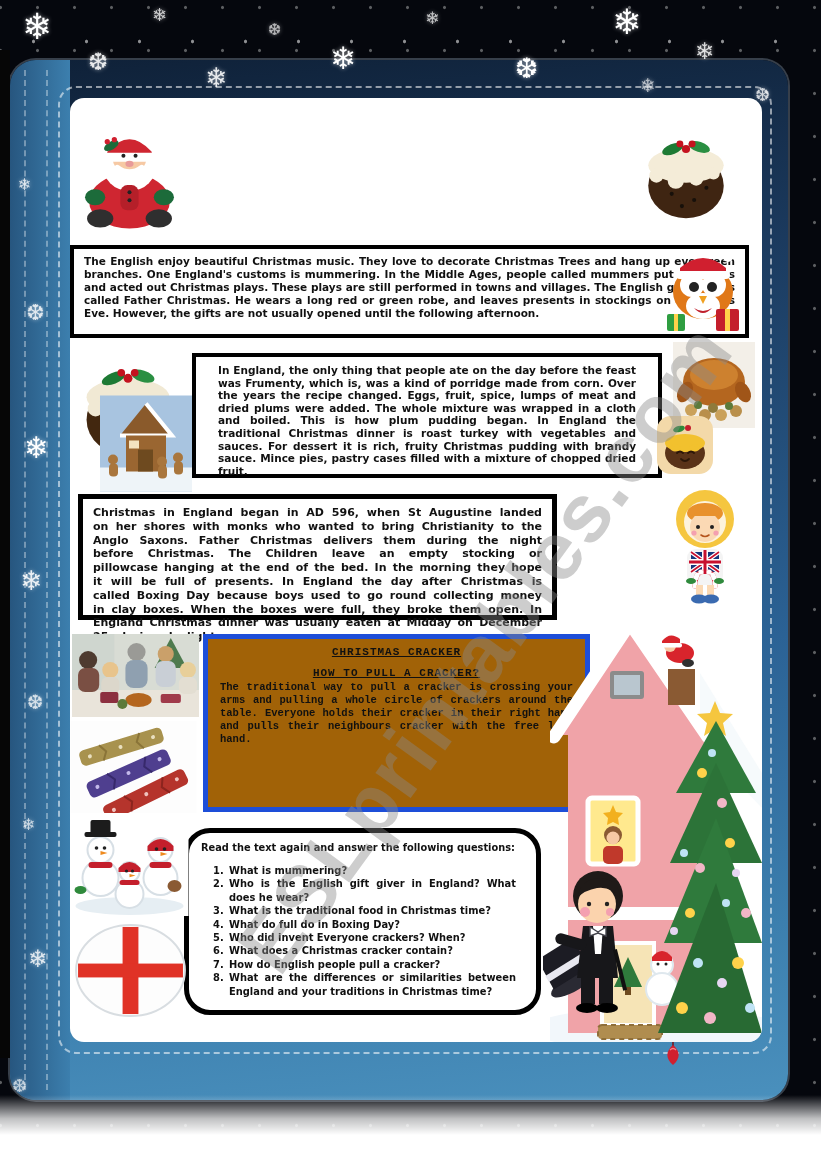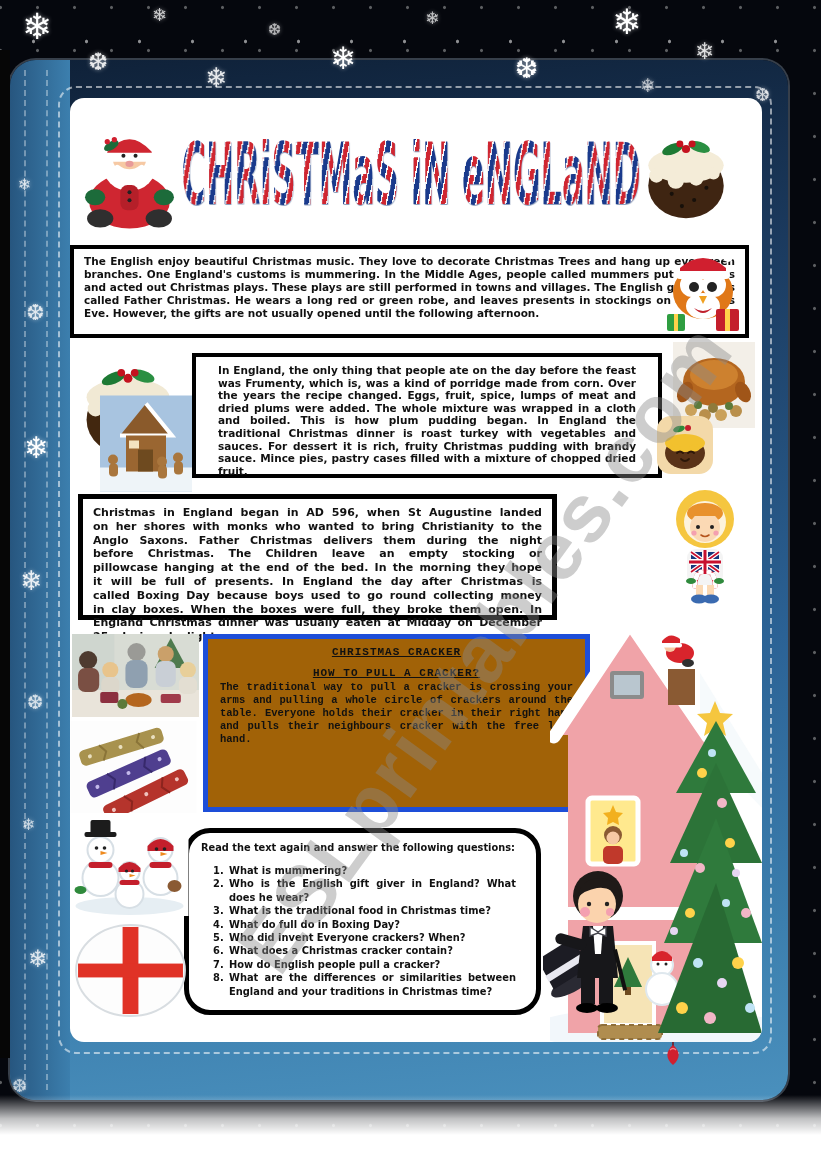--- a/index.html
+++ b/index.html
@@ -111,23 +111,20 @@
         <path d="M35 49 Q47 58 59 49" stroke="#fff" stroke-width="6" fill="none" stroke-linecap="round"></path>
         <ellipse cx="29" cy="27" rx="8" ry="4" fill="#1c6b3a" transform="rotate(-30 29 27)"></ellipse>
         <circle cx="25" cy="23" r="2.6" fill="#d01f2f"></circle>
           <circle cx="32" cy="21" r="2.6" fill="#d01f2f"></circle>
         <rect x="38" y="66" width="18" height="25" rx="7" fill="#b51f29"></rect>
         <circle cx="47" cy="73" r="2" fill="#222"></circle>
           <circle cx="47" cy="81" r="2" fill="#222"></circle>
       </svg>
     </div>
 
-    <div class="abs title-wrap">
-      <span class="title-text">CHRiSTMaS iN eNGLaND</span>
-    </div>
 
     <div class="abs img-box" style="left:565px;top:26px;width:102px;height:102px;">
       <svg viewBox="0 0 100 95">
         <ellipse cx="50" cy="58" rx="37" ry="32" fill="#3f2512"></ellipse>
         <circle cx="36" cy="66" r="2" fill="#17100a"></circle>
           <circle cx="58" cy="72" r="2" fill="#17100a"></circle>
           <circle cx="70" cy="60" r="2" fill="#17100a"></circle>
           <circle cx="46" cy="78" r="2" fill="#17100a"></circle>
         <ellipse cx="50" cy="38" rx="37" ry="17" fill="#f4ecd8"></ellipse>
         <circle cx="21" cy="48" r="7" fill="#f4ecd8"></circle>

